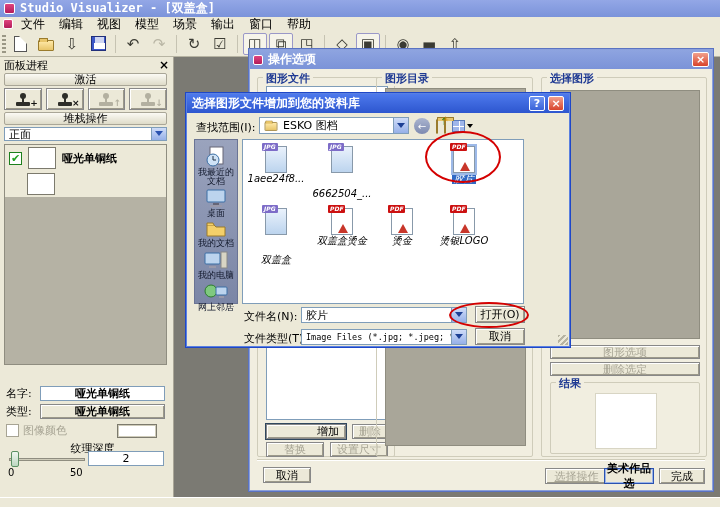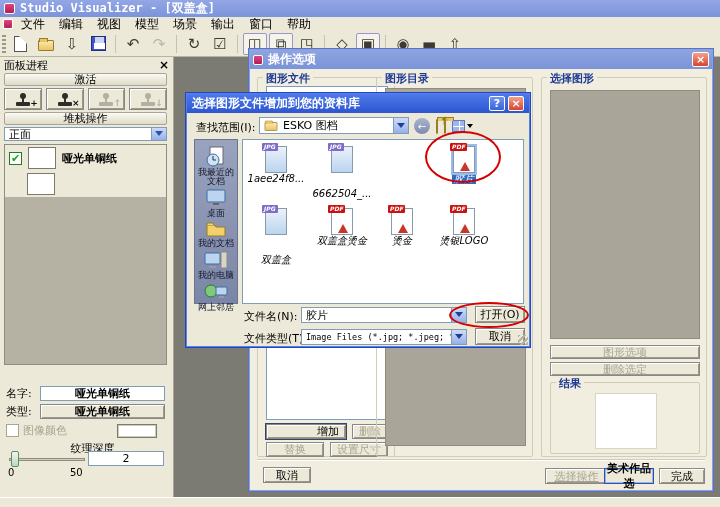--- a/index.html
+++ b/index.html
@@ -97,21 +97,21 @@
   #btn-gdel { position:absolute; left:8px; top:284px; width:150px; height:14px; }
   #result-box { position:absolute; left:8px; top:304px; width:150px; height:72px; border:1px solid #cfccba; }
   #result-swatch { position:absolute; left:44px; top:10px; width:62px; height:56px; background:#fff; border:1px solid #d8d5c4; }
   #opt-sep { position:absolute; left:8px; top:410px; right:8px; height:1px; background:#cfccba; box-shadow:0 1px 0 #fff; }
   #opt-cancel { position:absolute; left:14px; top:418px; width:48px; height:16px; }
   #opt-selop { position:absolute; left:296px; top:419px; width:63px; height:16px;text-decoration:underline; }
   #opt-art { position:absolute; left:355px; top:419px; width:50px; height:16px; font-weight:bold; }
   #opt-done { position:absolute; left:410px; top:419px; width:46px; height:16px; }
 
   
-  #file-dialog { position:absolute; left:185px; top:92px; width:346px; height:256px; background:#ece9d8; border:1px solid #1e47c8; box-shadow:0 0 0 1px #5a80e0 inset; }
+  #file-dialog { position:absolute; left:185px; top:92px; width:386px; height:256px; background:#ece9d8; border:1px solid #1e47c8; box-shadow:0 0 0 1px #5a80e0 inset; }
   #fd-title { position:absolute; left:1px; top:1px; right:1px; height:19px; background:linear-gradient(#4d79ec,#2d56cf); color:#fff; font-weight:bold; font-size:12px; display:flex; align-items:center; padding:0 5px; gap:3px; }
   .fd-winbtn { width:16px; height:15px; border:1px solid #fff; border-radius:2px; color:#fff; font-size:11px; font-weight:bold; display:flex; align-items:center; justify-content:center; }
   #fd-help { margin-left:auto; background:linear-gradient(#6f95f2,#3a63d8); }
   #fd-close { background:linear-gradient(#f2a08c,#d8442c); }
   #fd-lookin-label { position:absolute; left:10px; top:27px; font-size:11px; }
   #fd-lookin { position:absolute; left:73px; top:24px; width:150px; height:17px; background:#fff; border:1px solid #7f9db9; display:flex; align-items:center; gap:4px; padding-left:3px; }
   #fd-lookin .ic-folder { transform:scale(.8); margin-top:2px; }
   #fd-nav { position:absolute; left:228px; top:24px; height:18px; display:flex; align-items:center; gap:6px; }
   .nav-back { width:16px; height:16px; border-radius:50%; background:linear-gradient(#aab4cf,#7d8ab0); color:#fff; font-size:10px; display:flex; align-items:center; justify-content:center; }
   .nav-up { position:relative; }

